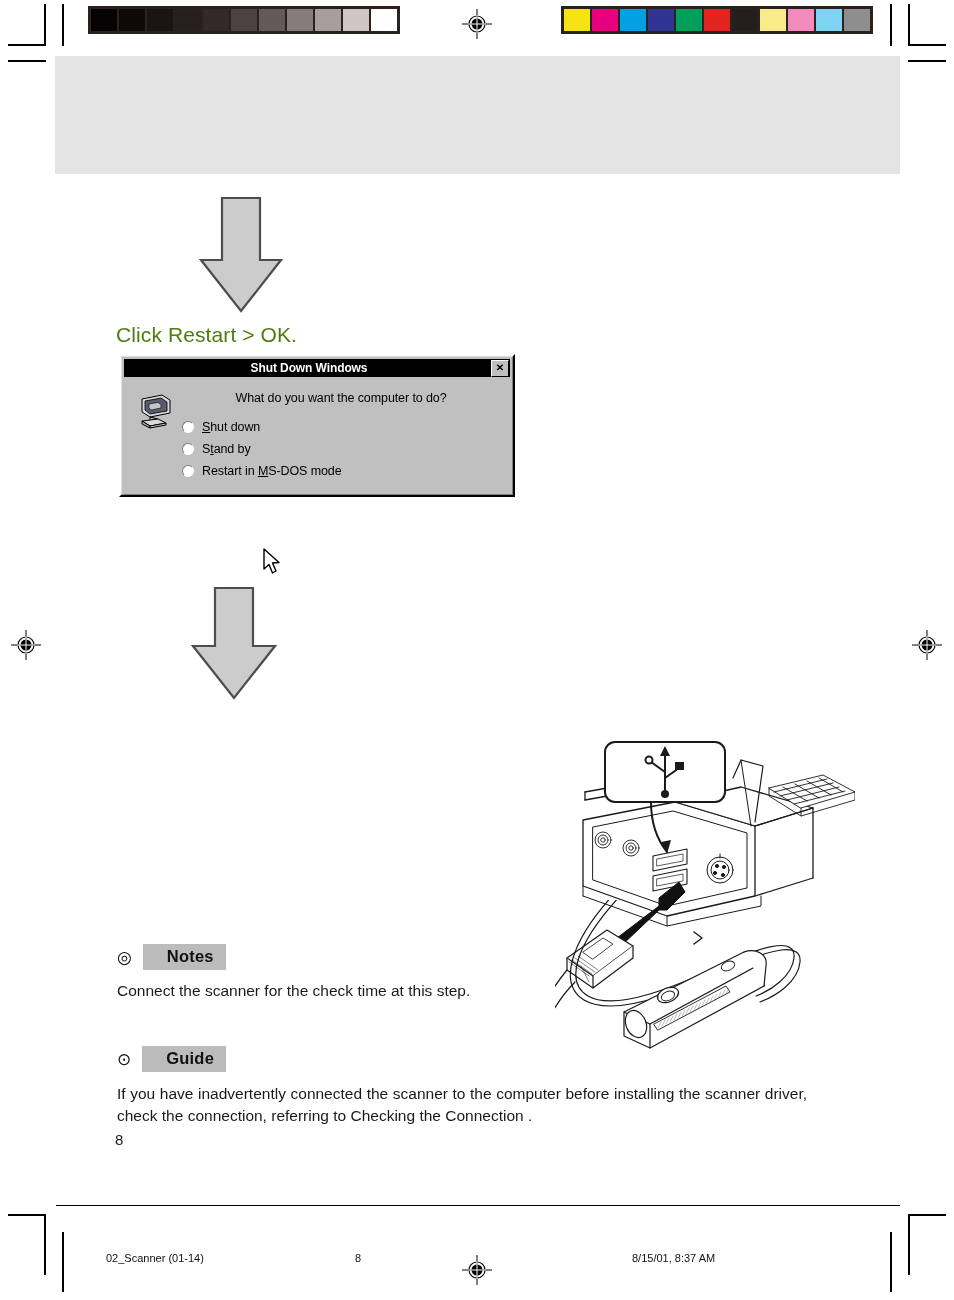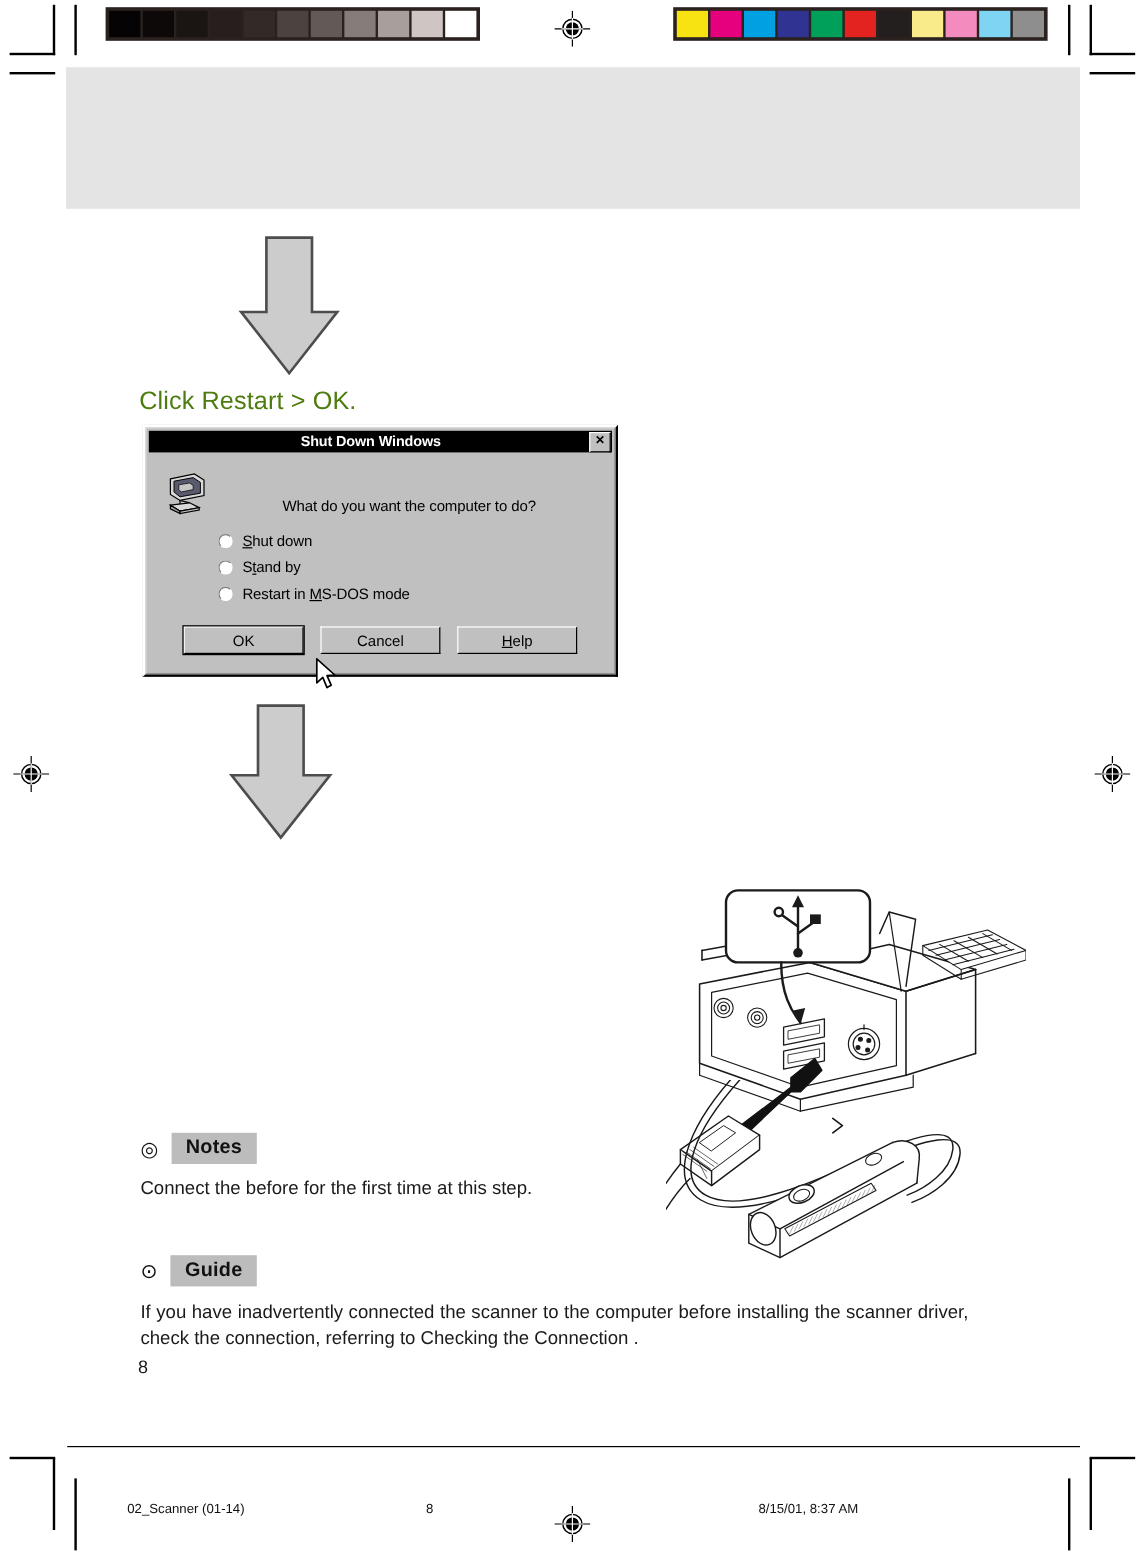--- a/index.html
+++ b/index.html
@@ -114,21 +114,21 @@
     align-items: center;
     justify-content: center;
     color: #000;
     font-size: 10px;
     font-weight: bold;
     line-height: 1;
   }
   .win-body { padding: 14px 10px 10px 10px; position: relative; }
   .win-top { display: flex; }
   .win-icon { width: 44px; flex: 0 0 44px; padding-top: 2px; }
-  .win-content { flex: 1; padding-left: 4px; margin-top: 24px; }
+  .win-content { flex: 1; padding-left: 4px; }
   .win-question {
     font-size: 12.5px;
     color: #000;
     margin-bottom: 11px;
     letter-spacing: -0.1px;
   }
   .radio-row {
     display: flex;
     align-items: center;
     height: 22px;
@@ -201,21 +201,21 @@
     font-size: 17px;
     line-height: 1;
     margin-right: 11px;
     color: #111;
   }
   .callout-tag {
     background: #bcbcbc;
     font-size: 16.5px;
     font-weight: bold;
     color: #111;
-    padding: 3px 12px 4px 12px;
+    padding: 3px 12px 4px 24px;
     letter-spacing: 0.2px;
   }
   .body-text {
     position: absolute;
     font-size: 15.5px;
     color: #1a1a1a;
     line-height: 22px;
   }
   #notes-body { left: 117px; top: 980px; white-space: nowrap; }
   #guide-body { left: 117px; top: 1083px; width: 690px; text-align: justify; }
@@ -373,25 +373,20 @@
               <span class="radio-dot"></span>
               <span class="radio-label">S<span class="u">t</span>and by</span>
             </div>
             <div class="radio-row">
               <span class="radio-dot"></span>
               <span class="radio-label">Restart in <span class="u">M</span>S-DOS mode</span>
             </div>
           </div>
         </div>
 
-        <div class="win-buttons">
-          <div class="win-btn default">OK</div>
-          <div class="win-btn">Cancel</div>
-          <div class="win-btn"><span class="u">H</span>elp</div>
-        </div>
       </div>
     </div>
   </div>
 
   <svg class="mouse-cursor" width="24" height="30" viewBox="0 0 24 30">
     <polygon points="2,1 2,21 7,16.5 10.5,25 14,23 10.5,15 17,14.5" fill="#ffffff" stroke="#000000" stroke-width="1.4" stroke-linejoin="round"></polygon>
   </svg>
 
   <svg class="big-arrow" style="left:189px; top:586px;" width="90" height="115" viewBox="0 0 90 115">
     <polygon points="26,2 64,2 64,60 86,60 45,112 4,60 26,60" fill="#cccccc" stroke="#4d4d4d" stroke-width="2.2" stroke-linejoin="miter"></polygon>
@@ -552,21 +547,21 @@
             <line x1="168" y1="94" x2="171" y2="88"></line>
         </g>
       </g>
     </svg>
   </div>
 
   <div class="callout-head" style="left:117px; top:944px;">
     <span class="callout-bullet">◎</span>
     <span class="callout-tag">Notes</span>
   </div>
-  <div class="body-text" id="notes-body">Connect the before for the first time at this step.</div>
+  <div class="body-text" id="notes-body">Connect the scanner for the check time at this step.</div>
 
   <div class="callout-head" style="left:117px; top:1046px;">
     <span class="callout-bullet">⊙</span>
     <span class="callout-tag">Guide</span>
   </div>
   <div class="body-text" id="guide-body">If you have inadvertently connected the scanner to the computer before installing the scanner driver, check the connection, referring to  Checking the Connection .</div>
 
   <div id="page-number">8</div>
 
   <div class="footer-rule"></div>

